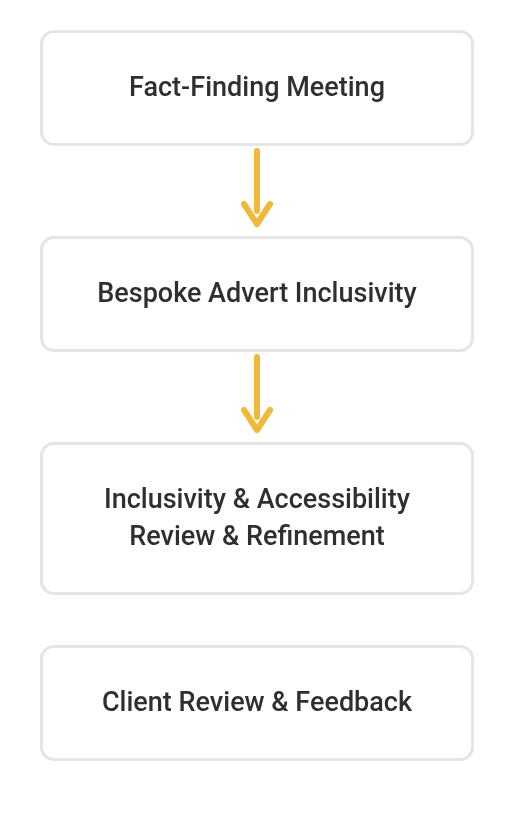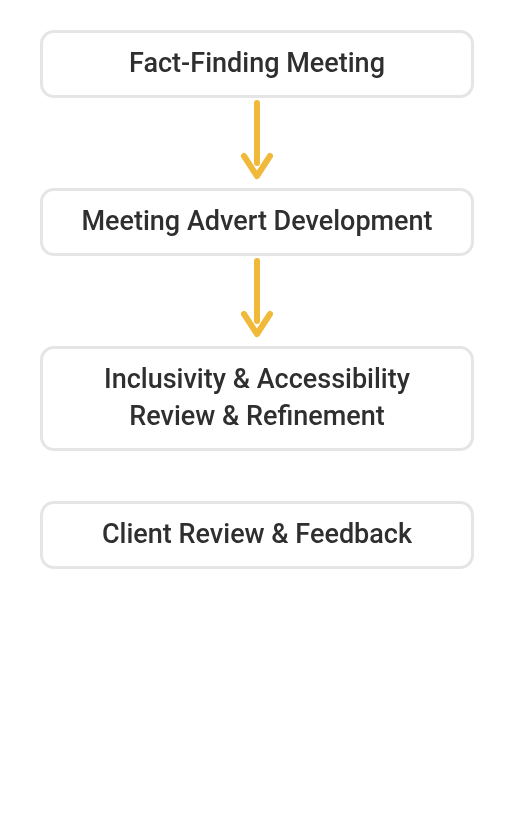--- a/index.html
+++ b/index.html
@@ -15,21 +15,21 @@
       display: flex;
       flex-direction: column;
       align-items: center;
       padding: 30px 40px;
     }
     .flow-box {
       width: 100%;
       background: #ffffff;
       border: 3px solid #e5e5e5;
       border-radius: 14px;
-      padding: 12px 20px;
+      padding: 36px 20px;
       text-align: center;
       font-size: 27px;
       font-weight: 500;
       color: #2f2f2f;
       line-height: 1.4;
     }
     .arrow-container {
       display: flex;
       justify-content: center;
       align-items: center;
@@ -51,21 +51,21 @@
 </div>
 
 <div class="arrow-container">
   <svg class="arrow-svg" viewBox="0 0 38 90">
     <line x1="19" y1="5" x2="19" y2="65" stroke="#f0b93a" stroke-width="6" stroke-linecap="round"></line>
     <path d="M 6 58 L 19 78 L 32 58" fill="none" stroke="#f0b93a" stroke-width="6" stroke-linecap="round" stroke-linejoin="round"></path>
   </svg>
 </div>
 
 <div class="flow-box">
-  <span>Meeting Advert Development</span>
+  <span>Bespoke Advert Inclusivity</span>
 </div>
 
 <div class="arrow-container">
   <svg class="arrow-svg" viewBox="0 0 38 90">
     <line x1="19" y1="5" x2="19" y2="65" stroke="#f0b93a" stroke-width="6" stroke-linecap="round"></line>
     <path d="M 6 58 L 19 78 L 32 58" fill="none" stroke="#f0b93a" stroke-width="6" stroke-linecap="round" stroke-linejoin="round"></path>
   </svg>
 </div>
 
 <div class="flow-box">

